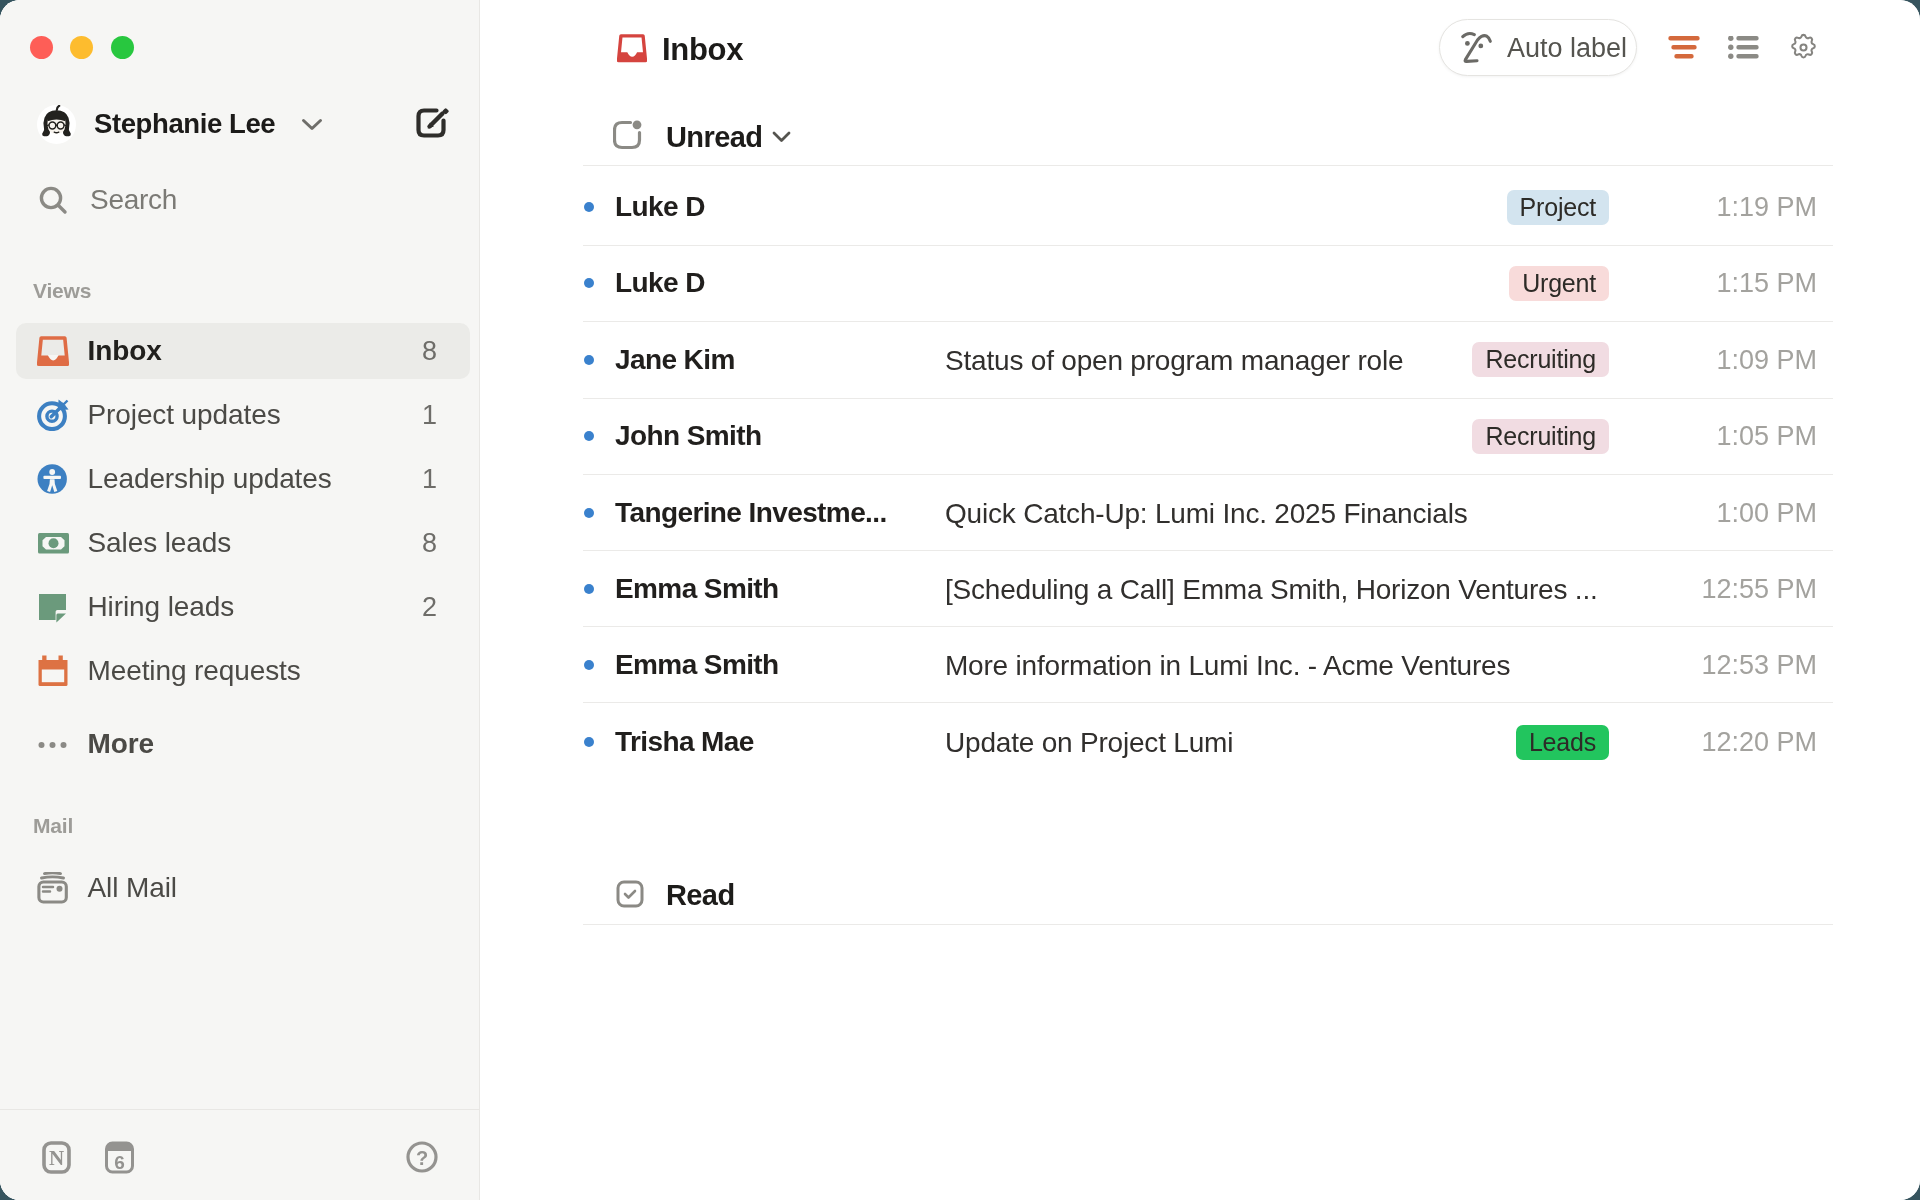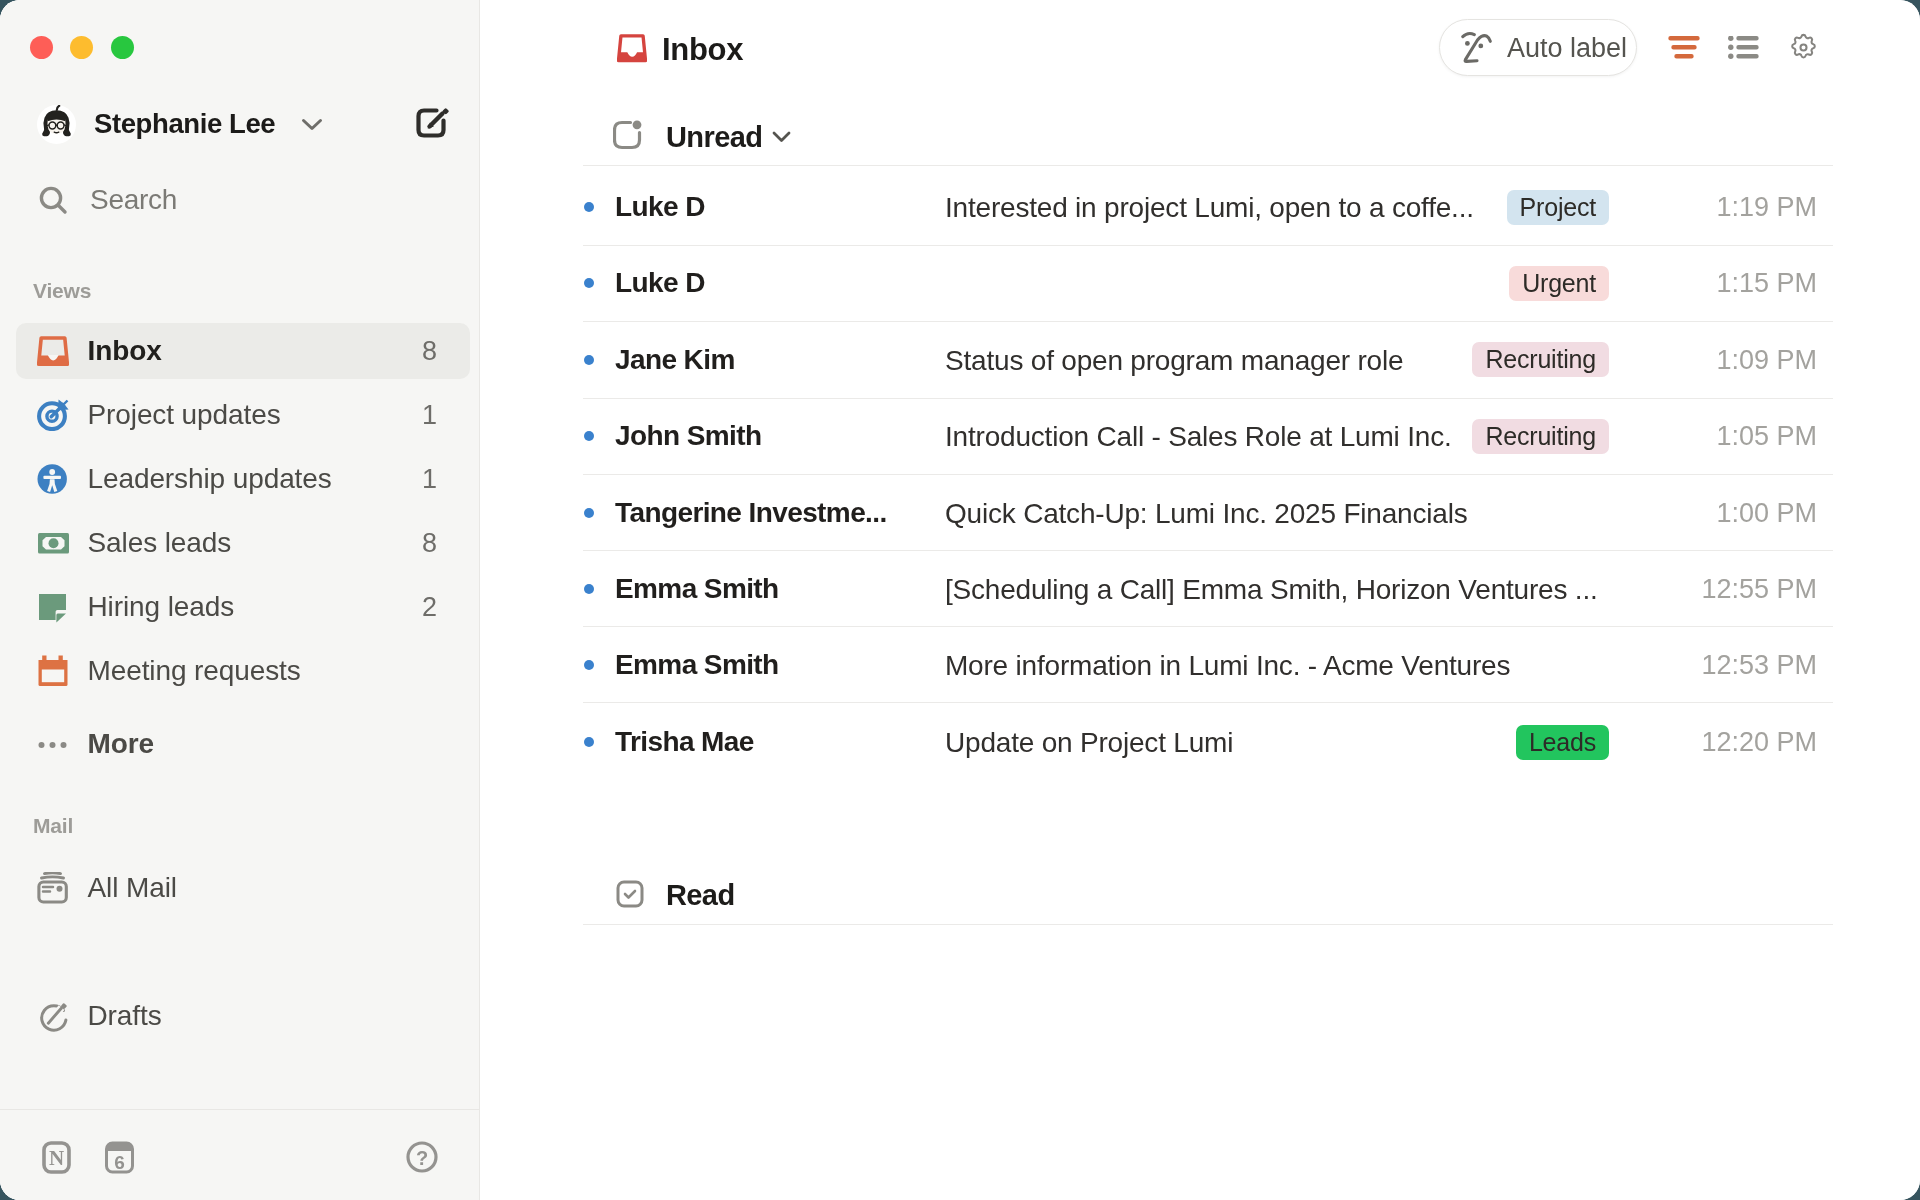--- a/index.html
+++ b/index.html
@@ -135,29 +135,20 @@
 
   <div class="srow" style="top:860px;">
     <svg class="ic" viewBox="0 0 32 32">
       <path d="M7.5 1.6 q8-1.8 16 0 M4.5 6 q11-2.2 22 0" fill="none" stroke="#8b8a85" stroke-width="2.9" stroke-linecap="round"></path>
       <rect x="1.9" y="10" width="27.4" height="20" rx="4.5" fill="none" stroke="#8b8a85" stroke-width="3.1"></rect>
       <path d="M6 15 h10 M6 19.5 h7" stroke="#8b8a85" stroke-width="2.5" stroke-linecap="round"></path>
       <circle cx="22.5" cy="16.8" r="3" fill="#8b8a85"></circle>
     </svg>
     <span class="txt">All Mail</span>
   </div>
-  <div class="srow" style="top:988px;">
-    <svg class="ic" viewBox="0 0 32 32">
-      <path d="M26.5 10.5 a12.2 12.2 0 1 0 2.4 9.6" fill="none" stroke="#8b8a85" stroke-width="3" stroke-linecap="round"></path>
-      <path d="M10.8 23.6 L24.6 7.6" stroke="#f6f6f4" stroke-width="7.5"></path>
-      <path d="M11.3 23.2 L24.3 8.2" stroke="#8b8a85" stroke-width="2.9" stroke-linecap="round"></path>
-      <rect x="24.6" y="3.8" width="4.6" height="4.6" rx="1" transform="rotate(41 26.9 6.1)" fill="#8b8a85"></rect>
-    </svg>
-    <span class="txt">Drafts</span>
-  </div>
 
   <div class="abs" style="left:0;top:1109px;width:480px;height:1px;background:#e8e7e4;"></div>
   <svg class="abs" style="left:42px;top:1141px" width="29" height="33" viewBox="0 0 29 33">
     <rect x="2" y="2" width="25" height="29" rx="7" fill="none" stroke="#949390" stroke-width="3.6"></rect>
     <text x="14.5" y="24" font-family="Liberation Serif,serif" font-size="21" font-weight="700" fill="#949390" text-anchor="middle">N</text>
   </svg>
   <svg class="abs" style="left:105px;top:1141px" width="29" height="33" viewBox="0 0 29 33">
     <rect x="1.5" y="2" width="26" height="29" rx="6" fill="none" stroke="#949390" stroke-width="3"></rect>
     <path d="M1.5 10 v-2 q0-6 6-6 h14 q6 0 6 6 v2 z" fill="#949390"></path>
     <text x="14.5" y="27.5" font-family="Liberation Sans,sans-serif" font-size="19" font-weight="700" fill="#949390" text-anchor="middle">6</text>
@@ -202,41 +193,39 @@
     <circle cx="24" cy="5.8" r="4.4" fill="#8b8a85"></circle>
   </svg>
   <div class="secthead" style="top:121px;">Unread</div>
   <svg class="abs" style="left:772px;top:131px" width="19" height="12" viewBox="0 0 19 12">
     <path d="M2 2 L9.5 9.5 L17 2" fill="none" stroke="#55544f" stroke-width="2.8" stroke-linecap="round" stroke-linejoin="round"></path>
   </svg>
   <div class="rowline" style="top:165px;"></div>
 
   <div class="bdot" style="top:202px;"></div>
   <div class="sender" style="top:191px;">Luke D</div>
-  <div class="subj" style="top:192px;">Interested in project Lumi, open to a coffe...</div>
   <div class="chip" style="top:190px;background:#d3e4ef;">Project</div>
   <div class="time" style="top:192px;margin-left:24px;">1:19 PM</div>
   <div class="rowline" style="top:245px;"></div>
 
   <div class="bdot" style="top:278px;"></div>
   <div class="sender" style="top:267px;">Luke D</div>
   <div class="chip" style="top:266px;background:#f8dbda;">Urgent</div>
   <div class="time" style="top:268px;">1:15 PM</div>
   <div class="rowline" style="top:321px;"></div>
 
   <div class="bdot" style="top:355px;"></div>
   <div class="sender" style="top:344px;">Jane Kim</div>
   <div class="subj" style="top:345px;">Status of open program manager role</div>
   <div class="chip" style="top:342px;background:#f1dce2;">Recruiting</div>
   <div class="time" style="top:345px;">1:09 PM</div>
   <div class="rowline" style="top:398px;"></div>
 
   <div class="bdot" style="top:431px;"></div>
   <div class="sender" style="top:420px;">John Smith</div>
-  <div class="subj" style="top:421px;">Introduction Call - Sales Role at Lumi Inc.</div>
   <div class="chip" style="top:419px;background:#f1dce2;">Recruiting</div>
   <div class="time" style="top:421px;">1:05 PM</div>
   <div class="rowline" style="top:474px;"></div>
 
   <div class="bdot" style="top:508px;"></div>
   <div class="sender" style="top:497px;">Tangerine Investme...</div>
   <div class="subj" style="top:498px;">Quick Catch-Up: Lumi Inc. 2025 Financials</div>
   <div class="time" style="top:498px;">1:00 PM</div>
   <div class="rowline" style="top:550px;"></div>
 

